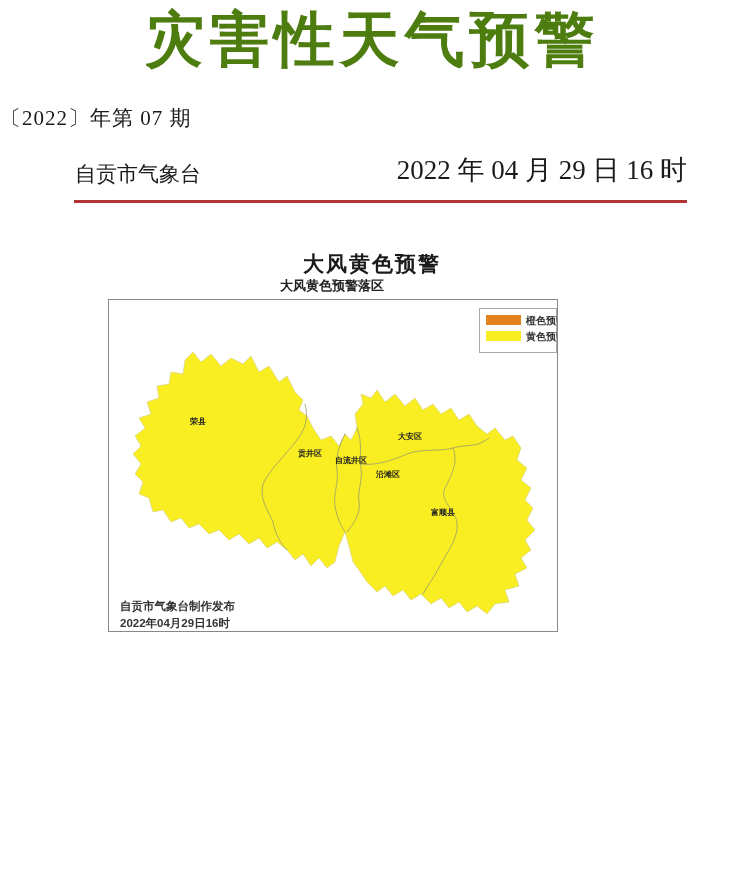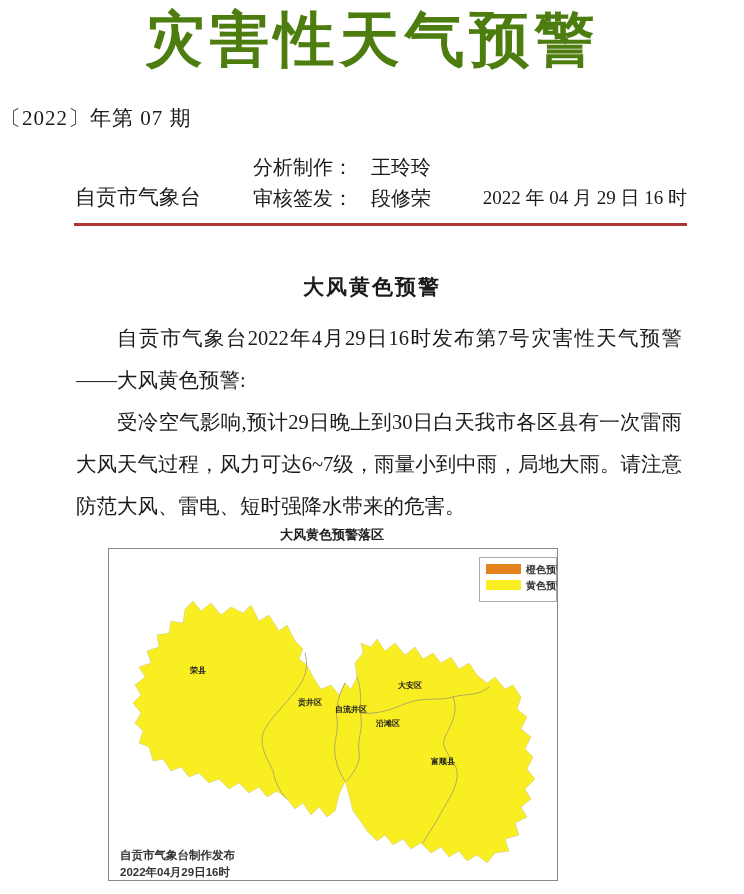--- a/index.html
+++ b/index.html
@@ -32,21 +32,21 @@
 
   .header-row {
     display: flex;
     align-items: flex-end;
     justify-content: space-between;
     margin: 20px 57px 0 75px;
   }
   .agency { font-size: 21px; padding-bottom: 3px; }
   .sign-block { font-size: 20px; }
   .sign-row { display: flex; gap: 18px; line-height: 31px; }
-  .datetime { font-size: 19px; padding-bottom: 3px; }
+  .datetime { font-size: 27px; padding-bottom: 3px; }
 
   .red-rule {
     border: none;
     height: 3px;
     background: #b03433;
     margin: 9px 57px 0 74px;
   }
 
   .warning-heading {
     margin: 47px 0 0 0;
@@ -108,41 +108,27 @@
 <body>
 
 <div class="doc">
 
   <h1 class="main-title">灾害性天气预警</h1>
 
   <div class="issue-line">〔2022〕年第 07 期</div>
 
   <div class="header-row">
     <div class="agency">自贡市气象台</div>
-    <div class="sign-block">
-      <div class="sign-row">
-        <span>分析制作：</span>
-        <span>王玲玲</span>
-      </div>
-      <div class="sign-row">
-        <span>审核签发：</span>
-        <span>段修荣</span>
-      </div>
-    </div>
     <div class="datetime">2022 年 04 月 29 日 16 时</div>
   </div>
 
   <hr class="red-rule">
 
   <h2 class="warning-heading">大风黄色预警</h2>
 
-  <div class="body-text">
-    <p>自贡市气象台2022年4月29日16时发布第7号灾害性天气预警——大风黄色预警:</p>
-    <p>受冷空气影响,预计29日晚上到30日白天我市各区县有一次雷雨大风天气过程，风力可达6~7级，雨量小到中雨，局地大雨。请注意防范大风、雷电、短时强降水带来的危害。</p>
-  </div>
 
   <div class="map-section">
     <div class="map-title">大风黄色预警落区</div>
 
     <div class="map-frame">
       <svg width="448" height="331" viewBox="0 0 448 331" xmlns="http://www.w3.org/2000/svg">
 
         <polygon stroke="#d2cf8a" stroke-width="0.6" stroke-linejoin="round" points="84,52 92,62 102,54 112,66 122,58 134,64 142,56 150,72 160,66 170,82 178,76 186,92 194,100 190,110 198,116 204,128 212,140 222,136 230,146 236,134 242,140 248,128 246,114 254,104 252,94 262,98 268,90 276,102 286,94 296,106 306,98 314,110 324,104 332,114 342,108 350,120 360,114 368,126 378,134 386,128 396,140 404,136 412,148 408,160 418,168 412,180 422,188 416,200 424,208 418,220 426,230 416,240 422,250 412,258 418,268 406,274 410,286 396,290 400,302 386,304 378,314 368,306 358,312 350,302 340,308 332,298 322,304 312,294 302,300 294,290 284,296 276,286 268,292 258,282 250,270 244,262 240,246 236,232 230,246 226,262 218,268 210,258 202,266 194,254 186,260 178,250 168,242 158,248 150,238 140,244 130,234 120,240 110,230 100,234 90,224 80,228 72,218 62,222 54,210 44,212 40,198 30,194 34,182 26,174 32,164 24,154 32,146 26,136 36,128 30,118 42,114 38,102 50,98 48,86 60,84 62,72 74,74 76,60" fill="#f9ee21"></polygon>
 
         <g fill="none" stroke="#9c9c6e" stroke-width="0.8" stroke-linejoin="round" stroke-linecap="round">

